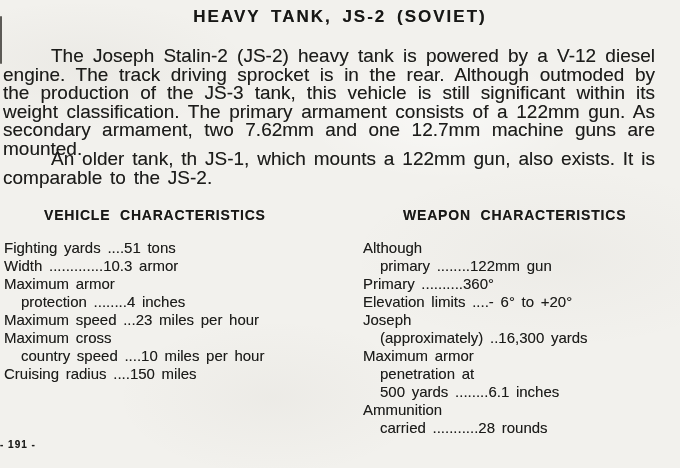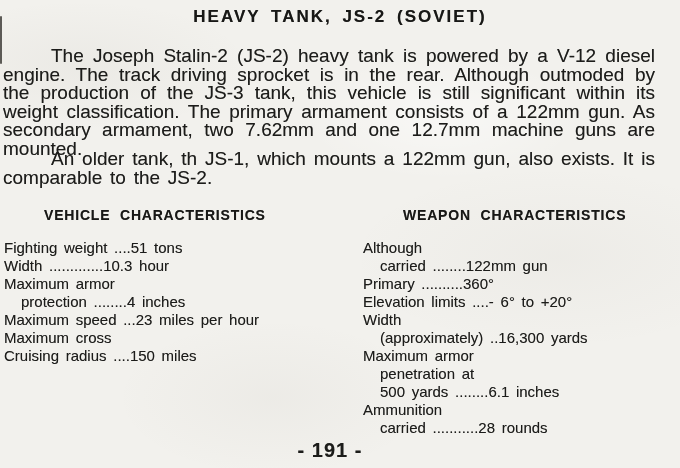--- a/index.html
+++ b/index.html
@@ -82,58 +82,59 @@
     white-space: nowrap;
     word-spacing: 2.5px;
     text-shadow: 0 0 0.4px rgba(20,20,18,0.4);
   }
   .spec-line.cont { padding-left: 17px; }
   .page-number {
     position: absolute;
     top: 439px;
     left: 0;
     width: 660px;
-    text-align: center;
-    font-size: 20px;
+    text-align: left;
+    font-size: 10px;
     font-weight: bold;
     letter-spacing: 1px;
     text-shadow: 0 0 0.4px rgba(20,20,18,0.45);
   }
 </style>
 </head>
 <body>
 
 <div class="page">
 
   <div class="scan-line"></div>
 
   <h1 class="title">HEAVY TANK, JS-2 (SOVIET)</h1>
 
   <p class="para para-intro">The Joseph Stalin-2 (JS-2) heavy tank is powered by a V-12 diesel engine.  The track driving sprocket is in the rear.  Although outmoded by the production of the JS-3 tank, this vehicle is still significant within its weight classification.  The primary armament consists of a 122mm gun.  As secondary armament, two 7.62mm and one 12.7mm machine guns are mounted.</p>
 
   <p class="para para-older">An older tank, th JS-1, which mounts a 122mm gun, also exists.  It is comparable to the JS-2.</p>
 
   <div class="col col-left">
     <h2 class="col-heading">VEHICLE CHARACTERISTICS</h2>
-    <div class="spec-line">Fighting weight ....51 tons</div>
-    <div class="spec-line">Width .............10.3 hour</div>
+    <div class="spec-line">Fighting yards ....51 tons</div>
+    <div class="spec-line">Width .............10.3 armor</div>
     <div class="spec-line">Maximum armor</div>
     <div class="spec-line cont">protection ........4 inches</div>
     <div class="spec-line">Maximum speed ...23 miles per hour</div>
     <div class="spec-line">Maximum cross</div>
+    <div class="spec-line cont">country speed ....10 miles per hour</div>
     <div class="spec-line">Cruising radius ....150 miles</div>
   </div>
 
   <div class="col col-right">
     <h2 class="col-heading">WEAPON CHARACTERISTICS</h2>
     <div class="spec-line">Although</div>
-    <div class="spec-line cont">carried ........122mm gun</div>
+    <div class="spec-line cont">primary ........122mm gun</div>
     <div class="spec-line">Primary ..........360°</div>
     <div class="spec-line">Elevation limits ....- 6° to +20°</div>
-    <div class="spec-line">Width</div>
+    <div class="spec-line">Joseph</div>
     <div class="spec-line cont">(approximately) ..16,300 yards</div>
     <div class="spec-line">Maximum armor</div>
     <div class="spec-line cont">penetration at</div>
     <div class="spec-line cont">500 yards ........6.1 inches</div>
     <div class="spec-line">Ammunition</div>
     <div class="spec-line cont">carried ...........28 rounds</div>
   </div>
 
   <div class="page-number">- 191 -</div>
 

